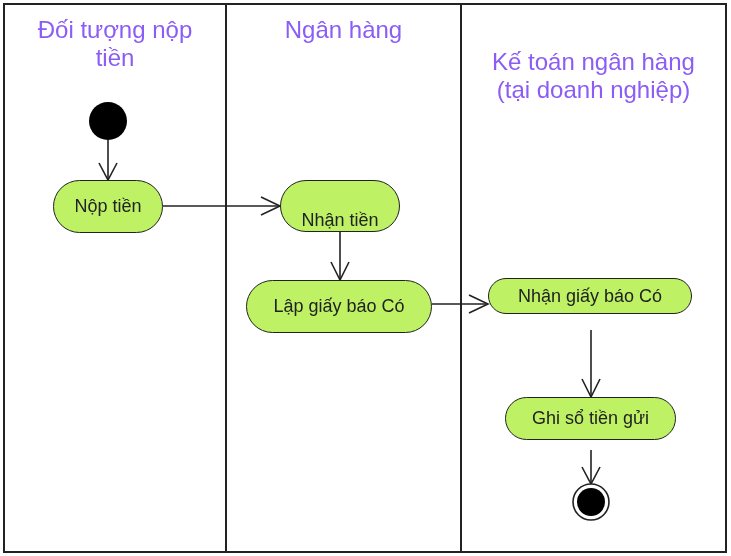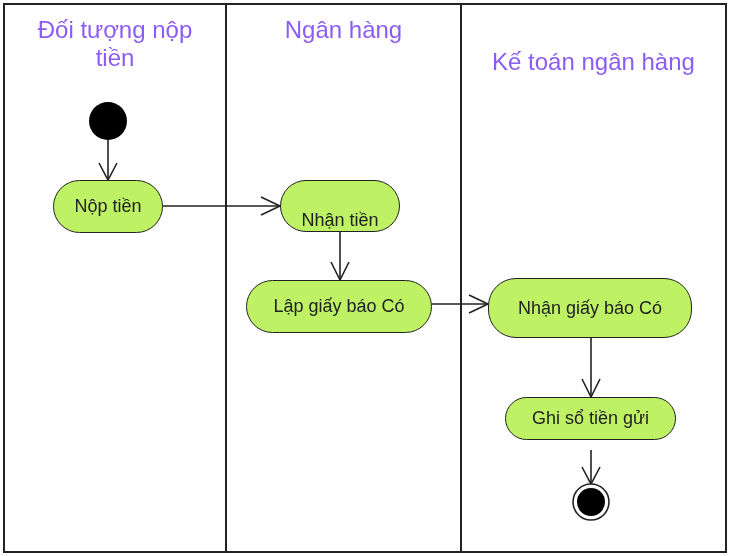--- a/index.html
+++ b/index.html
@@ -55,29 +55,30 @@
 
 <div class="lane-title" style="left:6px; top:16px; width:218px;">
   <div>Đối tượng nộp</div>
   <div>tiền</div>
 </div>
 <div class="lane-title" style="left:228px; top:16px; width:231px;">
   <div>Ngân hàng</div>
 </div>
 <div class="lane-title" style="left:463px; top:16px; width:261px;margin-top:32px;">
   <div>Kế toán ngân hàng</div>
+  <div>(tại doanh nghiệp)</div>
 </div>
 
 <div class="node" style="left:53px; top:180px; width:110px; height:53px;">
   <span>Nộp tiền</span>
 </div>
 <div class="node" style="left:280px; top:180px; width:120px; height:52px;align-items:flex-end;">
   <span>Nhận tiền</span>
 </div>
 <div class="node" style="left:246px; top:280px; width:186px; height:53px;">
   <span>Lập giấy báo Có</span>
 </div>
-<div class="node" style="left:488px; top:278px; width:204px; height:60px;">
+<div class="node" style="left:488px; top:278px; width:204px; height:36px;">
   <span>Nhận giấy báo Có</span>
 </div>
 <div class="node" style="left:505px; top:397px; width:171px; height:43px;">
   <span>Ghi sổ tiền gửi</span>
 </div>
 
 </body></html>

